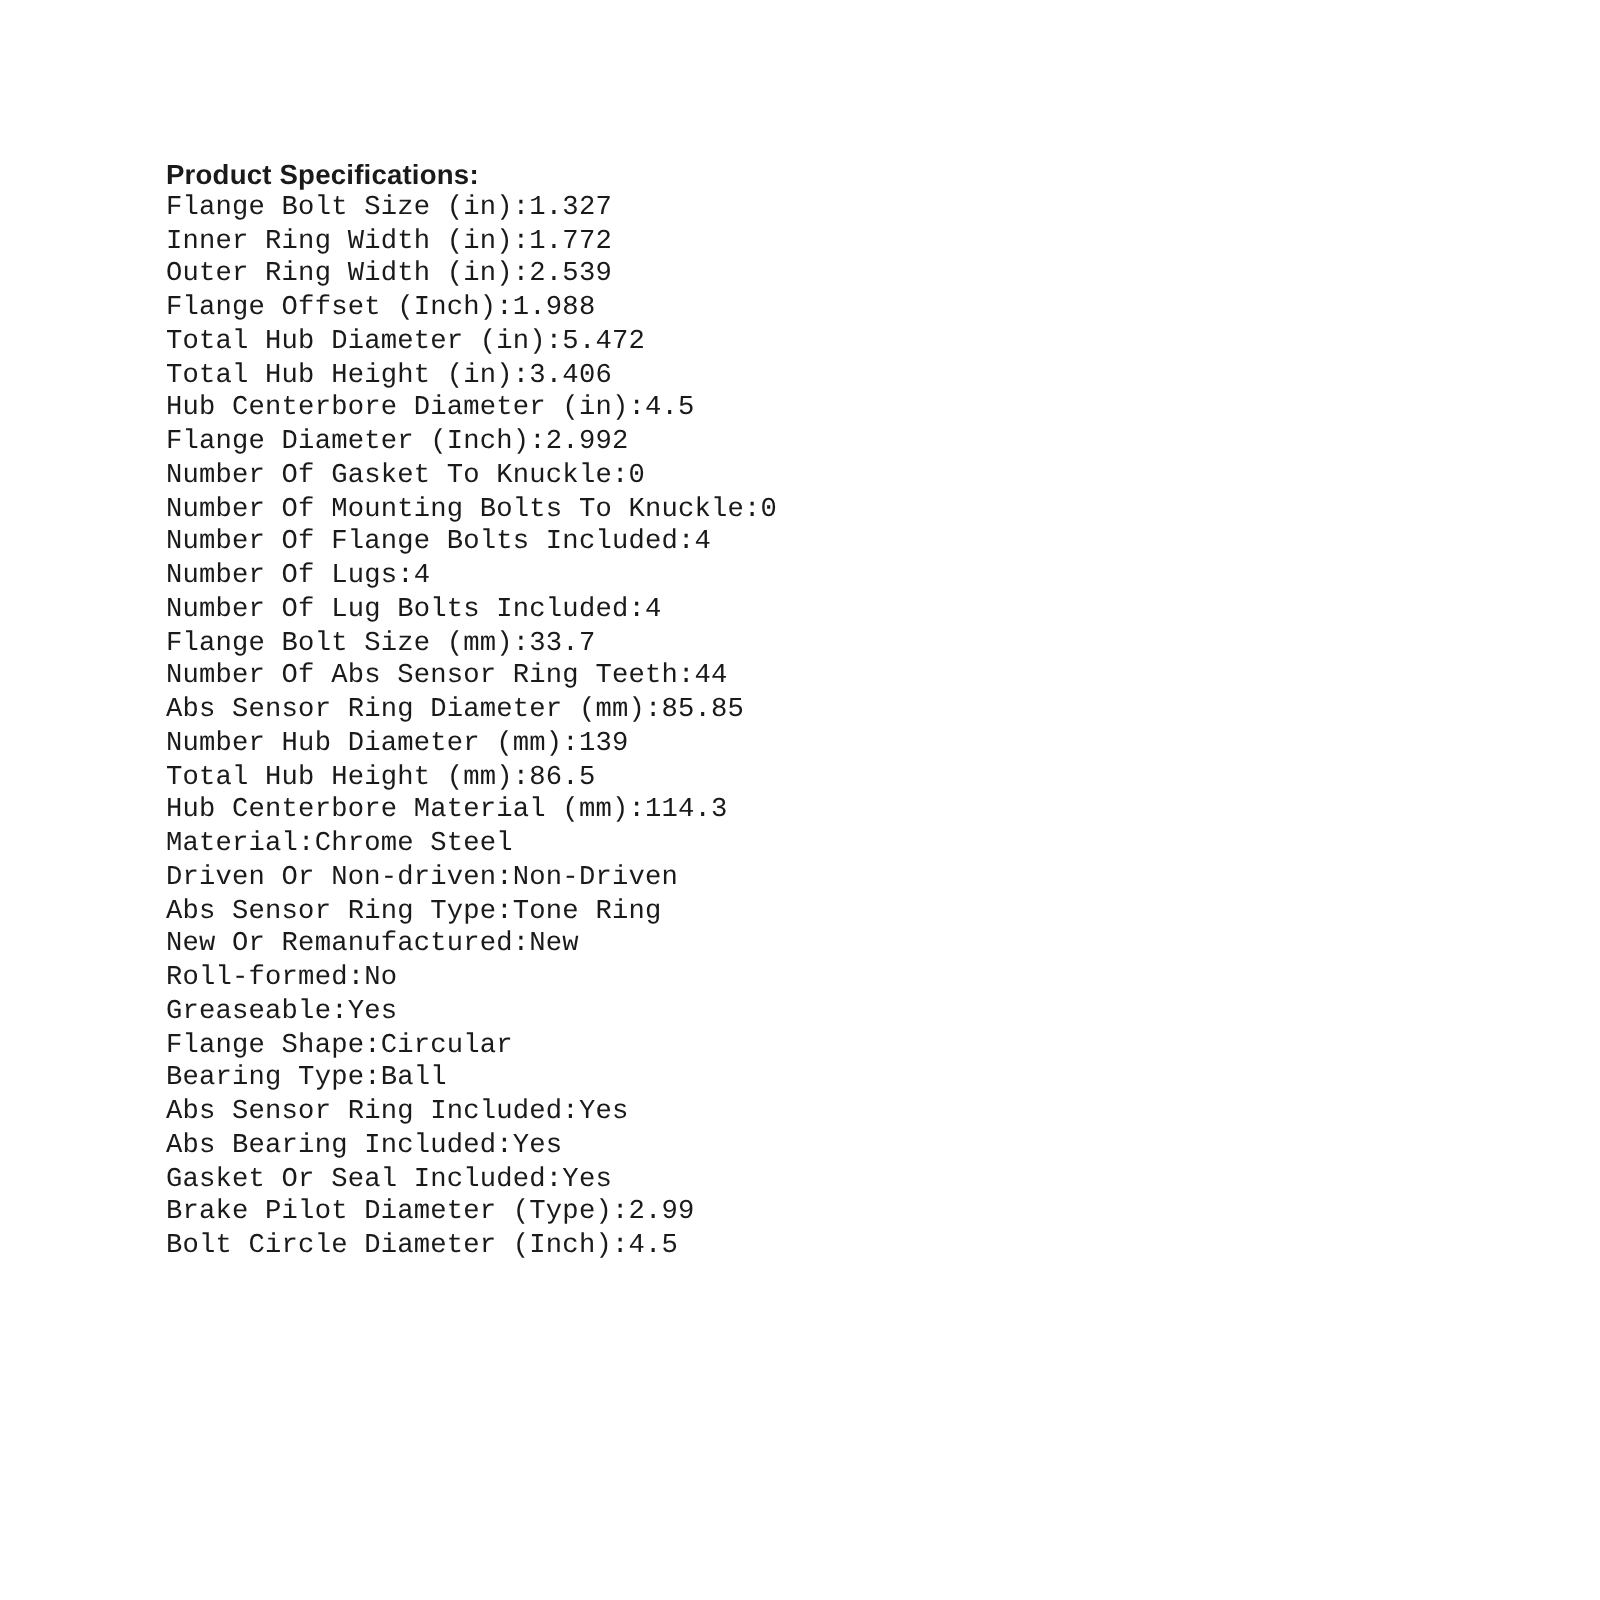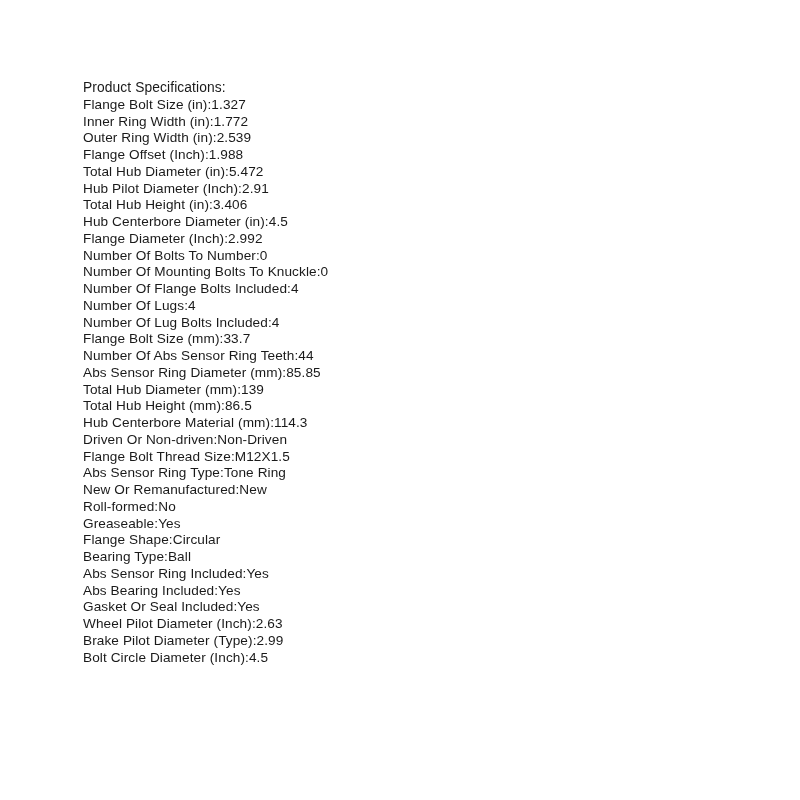--- a/index.html
+++ b/index.html
@@ -18,63 +18,62 @@
     position: absolute;
     left: 83px;
     top: 80px;
     color: #1a1a1a;
     font-size: 13.6px;
     line-height: 16.75px;
     letter-spacing: 0.1px;
     white-space: nowrap;
   }
   .spec-title {
-    font-weight: normal;
+    font-weight: bold;
     font-size: 13.8px;
     line-height: 16.75px;
     margin: 0;
   }
   .spec-row {
     margin: 0;
+    font-family: Liberation Mono, monospace;
   }
 </style>
 </head>
 <body>
 
 <div class="spec-sheet">
   <p class="spec-title">Product Specifications:</p>
   <div id="spec-list">
       <div class="spec-row">Flange Bolt Size (in):1.327</div>
       <div class="spec-row">Inner Ring Width (in):1.772</div>
       <div class="spec-row">Outer Ring Width (in):2.539</div>
       <div class="spec-row">Flange Offset (Inch):1.988</div>
       <div class="spec-row">Total Hub Diameter (in):5.472</div>
-      <div class="spec-row">Hub Pilot Diameter (Inch):2.91</div>
       <div class="spec-row">Total Hub Height (in):3.406</div>
       <div class="spec-row">Hub Centerbore Diameter (in):4.5</div>
       <div class="spec-row">Flange Diameter (Inch):2.992</div>
-      <div class="spec-row">Number Of Bolts To Number:0</div>
+      <div class="spec-row">Number Of Gasket To Knuckle:0</div>
       <div class="spec-row">Number Of Mounting Bolts To Knuckle:0</div>
       <div class="spec-row">Number Of Flange Bolts Included:4</div>
       <div class="spec-row">Number Of Lugs:4</div>
       <div class="spec-row">Number Of Lug Bolts Included:4</div>
       <div class="spec-row">Flange Bolt Size (mm):33.7</div>
       <div class="spec-row">Number Of Abs Sensor Ring Teeth:44</div>
       <div class="spec-row">Abs Sensor Ring Diameter (mm):85.85</div>
-      <div class="spec-row">Total Hub Diameter (mm):139</div>
+      <div class="spec-row">Number Hub Diameter (mm):139</div>
       <div class="spec-row">Total Hub Height (mm):86.5</div>
       <div class="spec-row">Hub Centerbore Material (mm):114.3</div>
+      <div class="spec-row">Material:Chrome Steel</div>
       <div class="spec-row">Driven Or Non-driven:Non-Driven</div>
-      <div class="spec-row">Flange Bolt Thread Size:M12X1.5</div>
       <div class="spec-row">Abs Sensor Ring Type:Tone Ring</div>
       <div class="spec-row">New Or Remanufactured:New</div>
       <div class="spec-row">Roll-formed:No</div>
       <div class="spec-row">Greaseable:Yes</div>
       <div class="spec-row">Flange Shape:Circular</div>
       <div class="spec-row">Bearing Type:Ball</div>
       <div class="spec-row">Abs Sensor Ring Included:Yes</div>
       <div class="spec-row">Abs Bearing Included:Yes</div>
       <div class="spec-row">Gasket Or Seal Included:Yes</div>
-      <div class="spec-row">Wheel Pilot Diameter (Inch):2.63</div>
       <div class="spec-row">Brake Pilot Diameter (Type):2.99</div>
       <div class="spec-row">Bolt Circle Diameter (Inch):4.5</div>
     </div>
 </div>
 
 </body></html>

